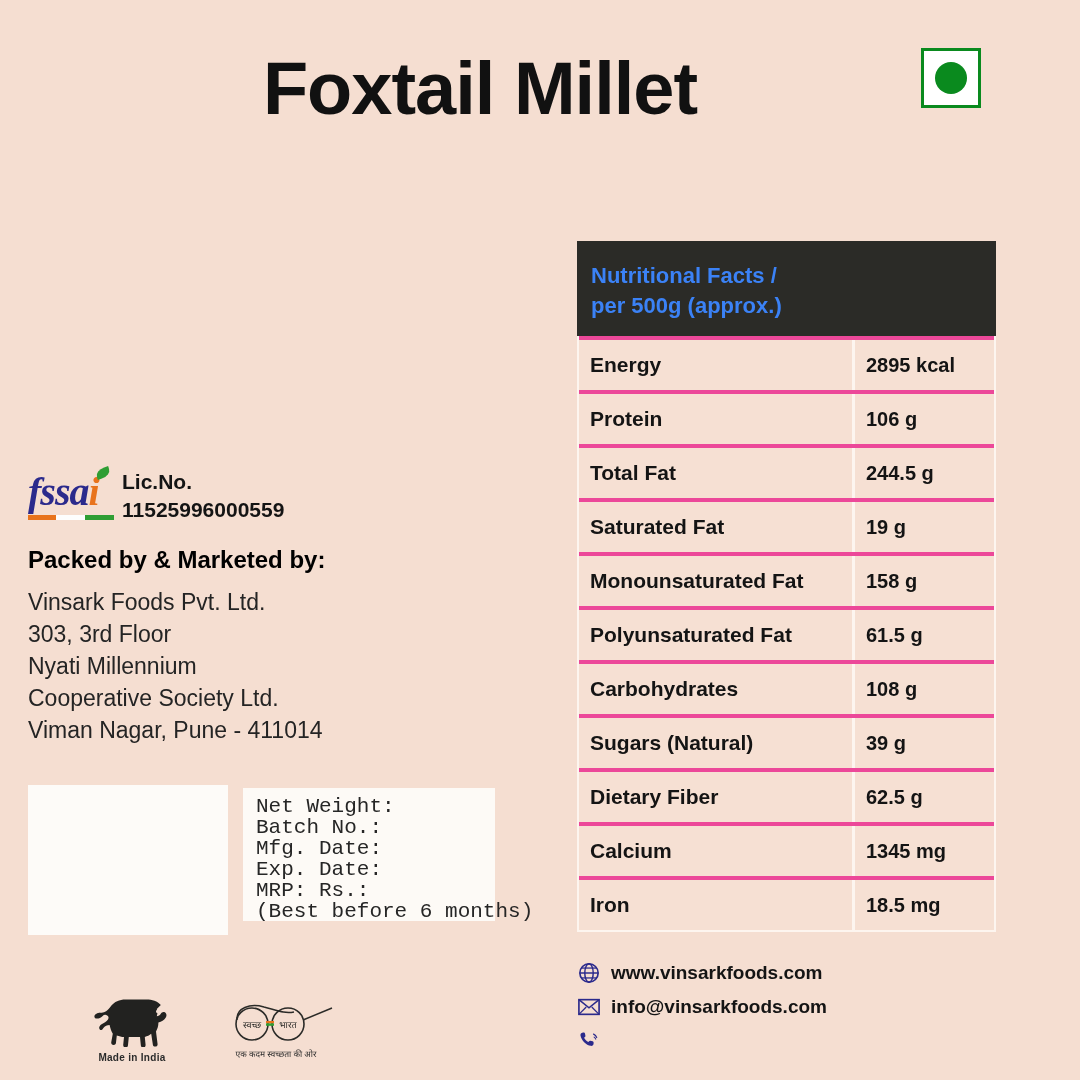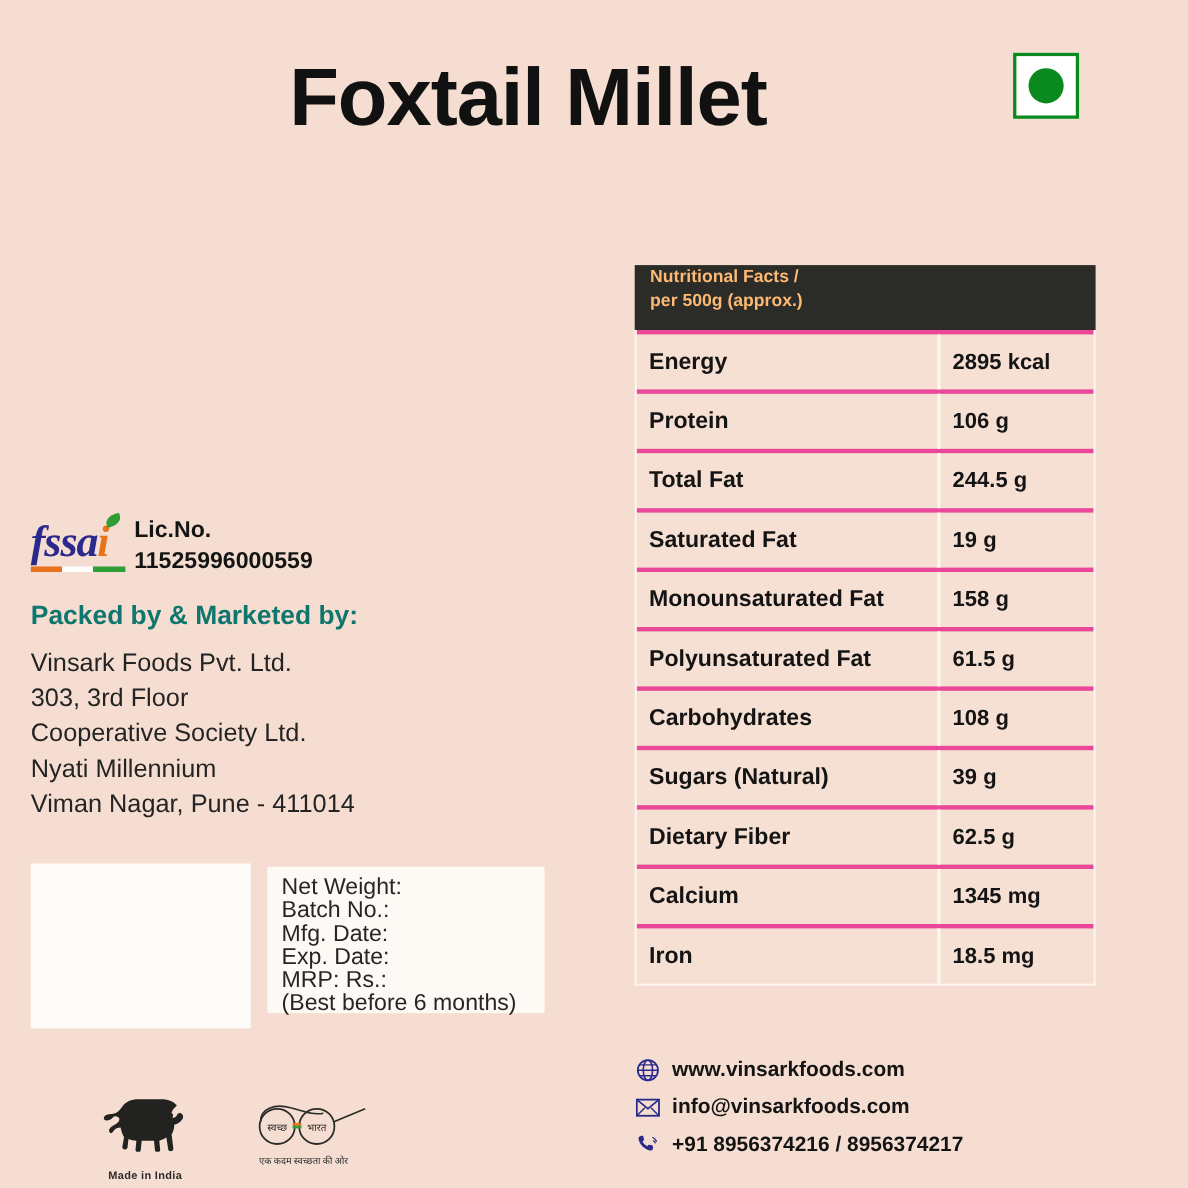--- a/index.html
+++ b/index.html
@@ -106,21 +106,21 @@
     padding-top: 2px;
   }
 
   
   .packed-heading {
     position: absolute;
     left: 28px;
     top: 546px;
     font-size: 24px;
     font-weight: 700;
-    color: #0f766e;
+    color: #000000;
   }
   .address {
     position: absolute;
     left: 28px;
     top: 586px;
     font-size: 23px;
     line-height: 32px;
     color: #242424;
     font-weight: 400;
   }
@@ -138,40 +138,41 @@
   
   .details-box {
     position: absolute;
     left: 243px;
     top: 788px;
     width: 252px;
     height: 133px;
     background: #fdfaf6;
     box-sizing: border-box;
     padding: 8px 0 0 13px;
+    font-family: Liberation Mono, monospace;
   }
   .details-box .line {
     font-size: 21px;
     line-height: 21px;
     color: #262626;
     white-space: nowrap;
   }
 
   
   .nutrition-table {
     position: absolute;
     left: 577px;
     top: 241px;
     width: 419px;
   }
   .nt-header {
     background: #2b2b27;
-    color: #fdba74;
-    padding: 0 14px 16px 14px;
-    font-size: 16px;
+    color: #3b82f6;
+    padding: 20px 14px 16px 14px;
+    font-size: 22px;
     font-weight: 700;
     line-height: 1.35;
     box-sizing: border-box;
   }
   .nt-rows {
     border-left: 2px solid #fdf5ef;
     border-right: 2px solid #fdf5ef;
     border-bottom: 2px solid #fdf5ef;
     box-sizing: border-box;
   }
@@ -227,21 +228,21 @@
     position: absolute;
     left: 84px;
     top: 995px;
     width: 96px;
     text-align: center;
   }
   .made-in-india .caption {
     font-size: 10px;
     font-weight: 700;
     color: #2b2b2b;
-    margin-top: 12px;
+    margin-top: 1px;
     letter-spacing: 0.3px;
   }
   .swachh {
     position: absolute;
     left: 206px;
     top: 1000px;
     width: 140px;
     text-align: center;
   }
   .swachh .tagline {
@@ -268,22 +269,22 @@
   <div class="lic-text">
     <div>Lic.No.</div>
     <div>11525996000559</div>
   </div>
 </div>
 
 <div class="packed-heading">Packed by &amp; Marketed by:</div>
 <div class="address">
   <div>Vinsark Foods Pvt. Ltd.</div>
   <div>303, 3rd Floor</div>
+  <div>Nyati Millennium</div>
   <div>Cooperative Society Ltd.</div>
-  <div>Nyati Millennium</div>
   <div>Viman Nagar, Pune - 411014</div>
 </div>
 
 <div class="barcode-box"></div>
 
 <div class="details-box">
   <div class="line">Net Weight:</div>
   <div class="line">Batch No.:</div>
   <div class="line">Mfg. Date:</div>
   <div class="line">Exp. Date:</div>
@@ -363,21 +364,20 @@
       <line x1="23" y1="17" x2="15" y2="9" stroke="#2b2a8c" stroke-width="1.4"></line>
     </svg>
     <span>info@vinsarkfoods.com</span>
   </div>
   <div class="contact-line">
     <svg width="22" height="22" viewBox="0 0 24 24">
       <path d="M5 3c-1.4 0-2.6 1.4-2.3 2.9 1 5.4 6 10.4 11.4 11.4 1.5.3 2.9-.9 2.9-2.3v-1.6c0-.6-.4-1.1-1-1.2l-2.6-.5c-.5-.1-1 .1-1.3.5l-.8 1c-2-1.1-3.6-2.7-4.7-4.7l1-.8c.4-.3.6-.8.5-1.3l-.5-2.6c-.1-.6-.6-1-1.2-1H5z" fill="#2b2a8c"></path>
       <path d="M17 4.5c1.6.8 2.8 2.1 3.4 3.7" fill="none" stroke="#2b2a8c" stroke-width="1.3" stroke-linecap="round"></path>
       <path d="M17.6 7.8c.8.5 1.4 1.2 1.7 2.1" fill="none" stroke="#2b2a8c" stroke-width="1.2" stroke-linecap="round"></path>
     </svg>
-    <span>+91 8956374216 / 8956374217</span>
   </div>
 </div>
 
 <div class="made-in-india">
   <svg width="96" height="52" viewBox="0 0 120 64">
     <path d="M96 12c-4-5-11-7-18-7H52c-8 0-14 3-18 8-3 4-5 7-9 8-4 1-8 0-11 3-2 2-1 5 2 5 3 0 5-1 7-3 2-2 4-2 6-1 2 1 2 3 1 5-2 3-5 4-8 6-3 2-4 5-2 7 1 1 3 0 4-2 2-3 5-4 8-4 1 4 2 8 4 11l-2 11c0 2 1 3 3 3s3-1 3-3l1-9c3 1 6 2 9 2l-1 10c0 2 1 3 3 3s3-1 3-3l1-10h14l1 10c0 2 1 3 3 3s3-1 3-3l-1-10c3-1 6-2 8-4l2 13c0 2 1 3 3 3s3-1 3-3l-2-16c2-3 3-7 3-11 4-1 7-3 9-6 2-3 1-6-1-7-2-1-4 0-5 2-1 2-3 3-5 3 1-3 1-6 0-9z" fill="#222220"></path>
     <circle cx="92" cy="20" r="2" fill="#f5ded1"></circle>
   </svg>
   <div class="caption">Made in India</div>
 </div>

